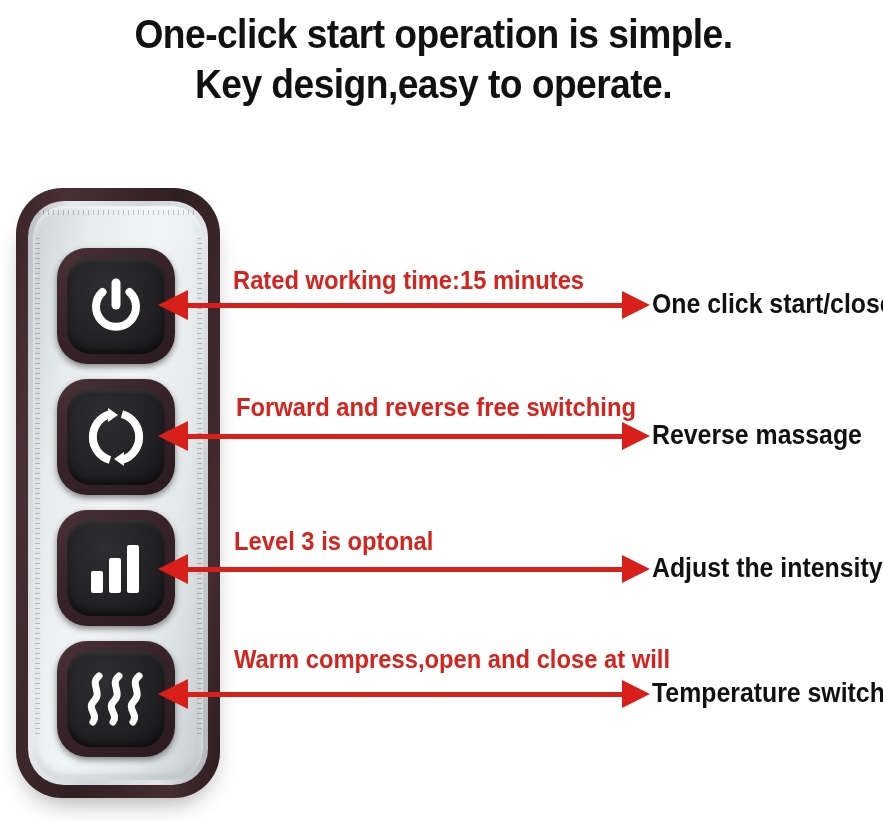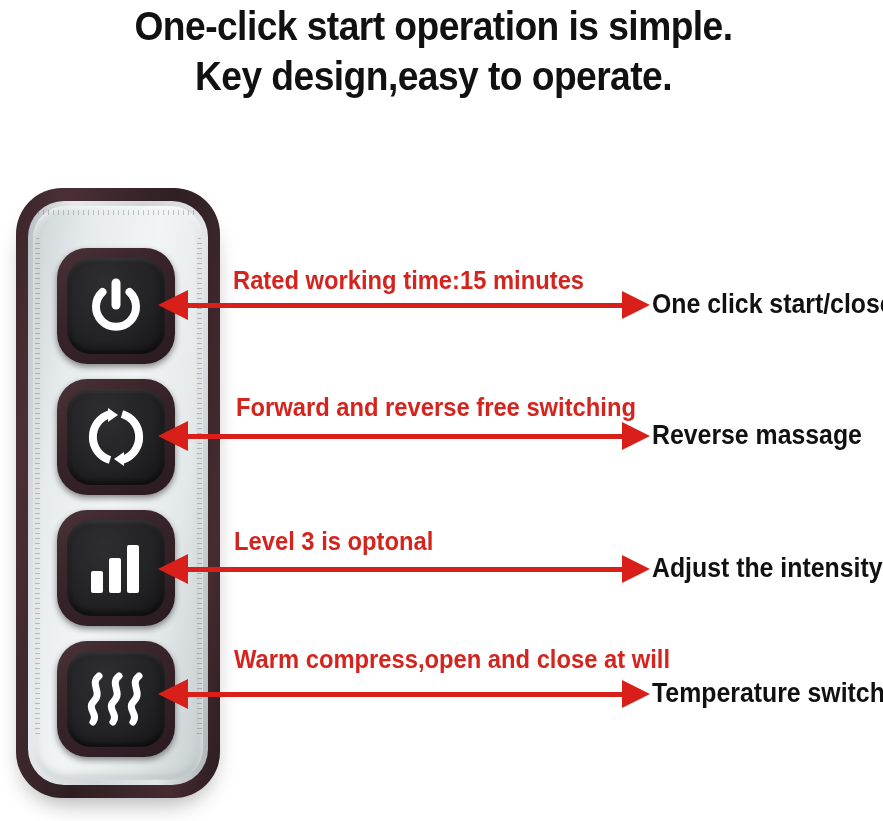--- a/index.html
+++ b/index.html
@@ -3,21 +3,21 @@
 <meta charset="utf-8">
 <style>
   html,body{margin:0;padding:0;background:#ffffff;}
   body{
     width:883px;height:821px;position:relative;overflow:hidden;
     font-family:"Liberation Sans","DejaVu Sans",sans-serif;
     -webkit-font-smoothing:antialiased;
   }
 
   
-  #headings{position:absolute;left:0;top:0;width:867px;text-align:center;}
+  #headings{position:absolute;left:0;top:8px;width:867px;text-align:center;}
   .heading-line{
     font-weight:bold;color:#111111;line-height:1.04;
     font-family:"Liberation Sans Narrow","Liberation Sans",sans-serif;
     transform:scaleX(.93);transform-origin:center center;
     letter-spacing:-0.6px;white-space:nowrap;
   }
   #heading-1{font-size:40px;padding-top:6px;}
   #heading-2{font-size:40px;padding-top:8px;}
 
   

